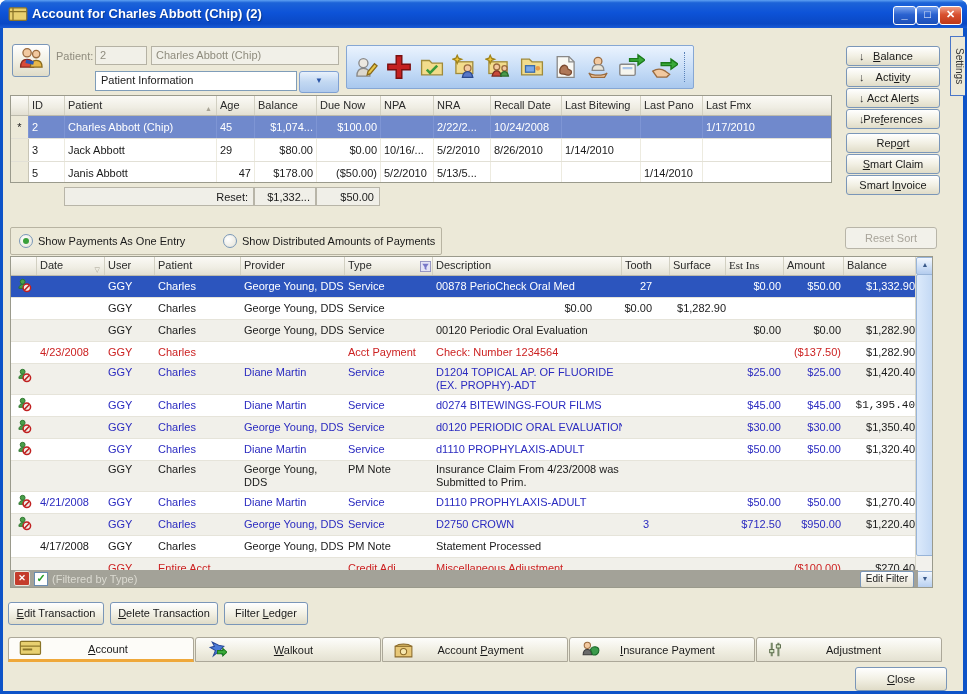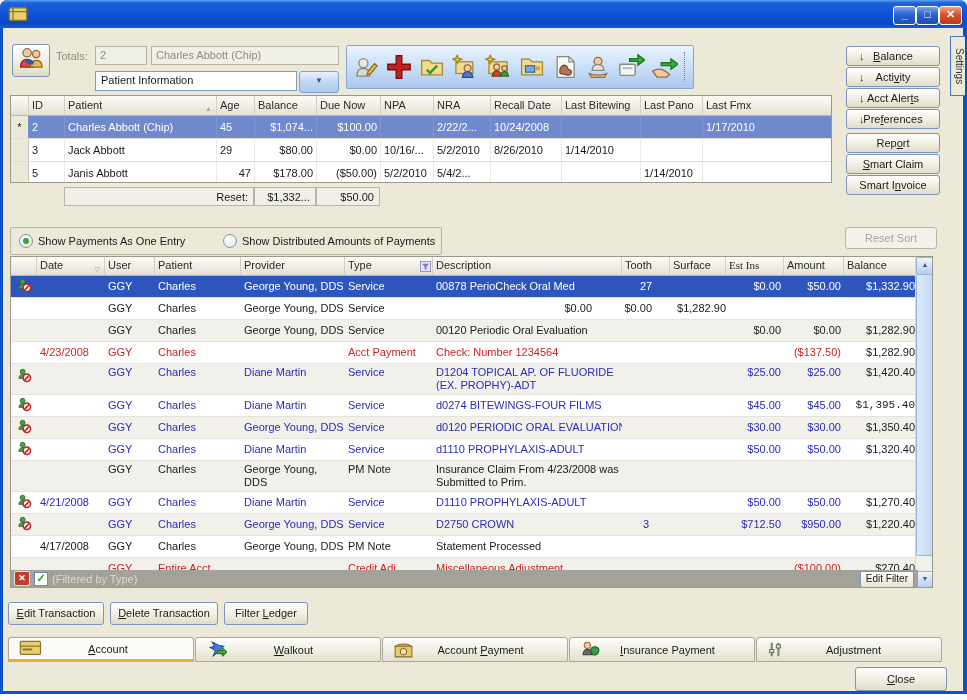--- a/index.html
+++ b/index.html
@@ -95,35 +95,36 @@
 </head>
 <body>
 
 <div class="window">
 
   <div class="titlebar">
     <span class="tb-icon"><svg viewBox="0 0 16 16" width="20" height="20">
           <rect x="1" y="3" width="14" height="10" rx="1" fill="#E8D070" stroke="#8A7428"></rect>
           <path d="M1 6h14M4 3v10" stroke="#8A7428" fill="none"></path>
         </svg></span>
+    <span class="title-text">Account for Charles Abbott (Chip) (2)</span>
     <div class="wbtn" style="left:893px;">_</div>
     <div class="wbtn" style="left:916px;">□</div>
     <div class="wbtn close" style="left:939px;">✕</div>
   </div>
 
   <div class="settings-tab"><span>Settings</span></div>
 
   <div class="xpbtn" style="left:12px;top:44px;width:38px;height:33px;"><svg viewBox="0 0 20 20" width="26" height="26">
         <circle cx="7" cy="6" r="3.2" fill="#F2C9A0" stroke="#9A6B3F"></circle>
         <path d="M2 17c0-4 2.2-6 5-6s5 2 5 6z" fill="#D84A3A" stroke="#8A2A20"></path>
         <circle cx="14" cy="7" r="2.8" fill="#F2C9A0" stroke="#9A6B3F"></circle>
         <path d="M9.5 17c0-3.4 2-5.2 4.5-5.2s4.5 1.8 4.5 5.2z" fill="#E8B84A" stroke="#8A6A1A"></path>
         <path d="M6 12.5l6 1.5" stroke="#2A58B8" stroke-width="2.6"></path>
       </svg></div>
-  <span class="lbl" style="position:absolute;left:56px;top:50px;">Totals:</span>
+  <span class="lbl" style="position:absolute;left:56px;top:50px;">Patient:</span>
   <div class="tbox" style="left:95px;top:46px;width:52px;height:19px;">2</div>
   <div class="tbox" style="left:151px;top:46px;width:188px;height:19px;">Charles Abbott (Chip)</div>
   <div class="combo-text" style="left:95px;top:71px;width:202px;height:20px;">Patient Information</div>
   <div class="combo-btn" style="left:299px;top:71px;width:38px;height:20px;">▼</div>
 
   <div class="toolstrip" id="toolstrip">
       <div class="toolbtn">
         <svg viewBox="0 0 20 20" width="26" height="26">
           <circle cx="8" cy="7" r="3.5" fill="#ECE8E0" stroke="#888"></circle>
           <path d="M3 17c0-4 2-6 5-6s5 2 5 6z" fill="#DCD8CE" stroke="#888"></path>
@@ -250,21 +251,21 @@
         <div class="cell" style="width: 130px;"></div>
       </div>
       <div class="prow">
         <div class="cell gutter" style="width: 18px;"></div>
         <div class="cell" style="width: 36px;">5</div>
         <div class="cell" style="width: 152px;">Janis Abbott</div>
         <div class="cell" style="width: 38px; text-align: right;">47</div>
         <div class="cell r" style="width: 62px;">$178.00</div>
         <div class="cell r" style="width: 64px;">($50.00)</div>
         <div class="cell" style="width: 53px;">5/2/2010</div>
-        <div class="cell" style="width: 57px;">5/4/2...</div>
+        <div class="cell" style="width: 57px;">5/13/5...</div>
         <div class="cell" style="width: 71px;"></div>
         <div class="cell" style="width: 79px;"></div>
         <div class="cell" style="width: 62px;">1/14/2010</div>
         <div class="cell" style="width: 130px;"></div>
       </div>
     </div>
   <div class="totbox" style="left:64px;top:187px;width:190px;text-align:right;">Reset:</div>
   <div class="totbox r" style="left:254px;top:187px;width:62px;">$1,332...</div>
   <div class="totbox r" style="left:316px;top:187px;width:64px;">$50.00</div>
 

